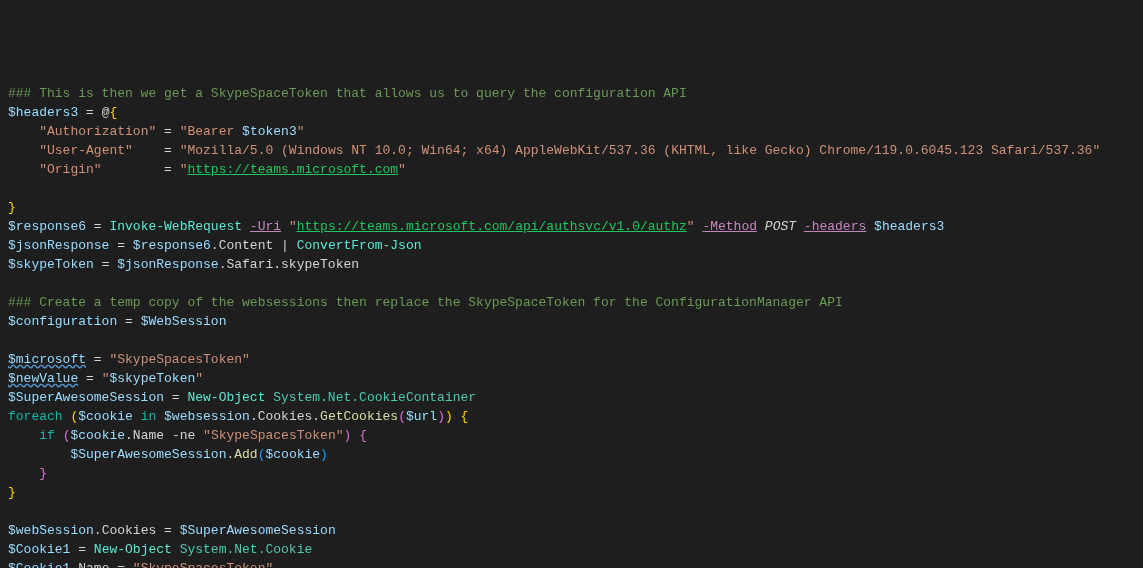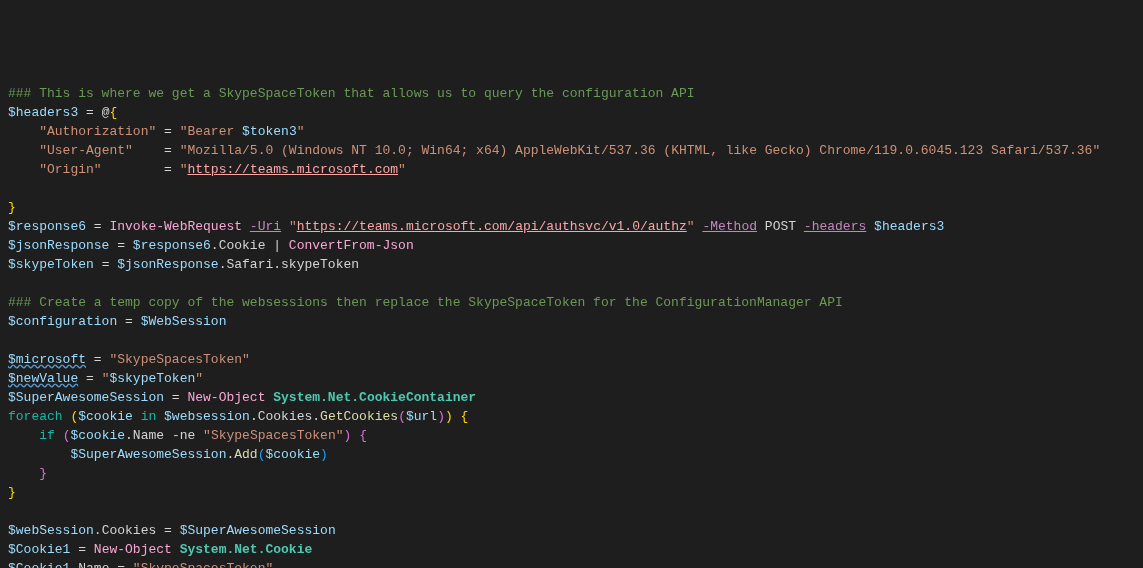--- a/index.html
+++ b/index.html
@@ -9,49 +9,49 @@
     font-family: Consolas, 'Courier New', monospace;
     font-size: 13px;
     line-height: 19px;
     color: #d4d4d4;
     white-space: pre;
     overflow-x: auto;
   }
   .comment   { color: #6a9955; }
   .variable  { color: #9cdcfe; margin-top: 36px; }
   .operator  { color: #d4d4d4; }
-  .punct     { color: #d4d4d4; }
+  .punct     { color: #d4d4d4; font-style: italic; }
   .brace     { color: #ffd700; }
   .brace2    { color: #da70d6; }
   .brace3    { color: #179fff; }
   .string    { color: #ce9178; }
-  .url       { color: #fca5a5; text-decoration: underline; text-align: center; }
+  .url       { color: #22c55e; text-decoration: underline; text-align: center; }
   .hashkey   { color: #ce9178; }
-  .command   { color: #f9a8d4; }
+  .command   { color: #5eead4; }
   .param     { color: #c586c0; text-decoration: underline; }
   .keyword   { color: #14b8a6; }
   .method    { color: #dcdcaa; margin-top: 28px; }
-  .type      { color: #4ec9b0; font-weight: bold; }
+  .type      { color: #4ec9b0; }
   .member    { color: #d4d4d4; }
   .ivar      { color: #9cdcfe; text-decoration: underline wavy #569cd6; text-decoration-skip-ink: none;}
 </style>
 </head>
 <body>
 
 
 
-<div><span class="comment">### This is where we get a SkypeSpaceToken that allows us to query the configuration API</span>
+<div><span class="comment">### This is then we get a SkypeSpaceToken that allows us to query the configuration API</span>
 <span class="variable">$headers3</span><span class="operator"> = </span><span class="operator">@</span><span class="brace">{</span>
     <span class="hashkey">"Authorization"</span><span class="operator"> = </span><span class="string">"Bearer </span><span class="variable">$token3</span><span class="string">"</span>
     <span class="hashkey">"User-Agent"</span><span class="operator">    = </span><span class="string">"Mozilla/5.0 (Windows NT 10.0; Win64; x64) AppleWebKit/537.36 (KHTML, like Gecko) Chrome/119.0.6045.123 Safari/537.36"</span>
     <span class="hashkey">"Origin"</span><span class="operator">        = </span><span class="string">"</span><span class="url">https://teams.microsoft.com</span><span class="string">"</span>
 
 <span class="brace">}</span>
 <span class="variable">$response6</span><span class="operator"> = </span><span class="command">Invoke-WebRequest</span><span> </span><span class="param">-Uri</span><span> </span><span class="string">"</span><span class="url">https://teams.microsoft.com/api/authsvc/v1.0/authz</span><span class="string">"</span><span> </span><span class="param">-Method</span><span> </span><span class="punct">POST</span><span> </span><span class="param">-headers</span><span> </span><span class="variable">$headers3</span>
-<span class="variable">$jsonResponse</span><span class="operator"> = </span><span class="variable">$response6</span><span class="member">.Cookie</span><span class="operator"> | </span><span class="command">ConvertFrom-Json</span>
+<span class="variable">$jsonResponse</span><span class="operator"> = </span><span class="variable">$response6</span><span class="member">.Content</span><span class="operator"> | </span><span class="command">ConvertFrom-Json</span>
 <span class="variable">$skypeToken</span><span class="operator"> = </span><span class="variable">$jsonResponse</span><span class="member">.Safari.skypeToken</span>
 
 <span class="comment">### Create a temp copy of the websessions then replace the SkypeSpaceToken for the ConfigurationManager API</span>
 <span class="variable">$configuration</span><span class="operator"> = </span><span class="variable">$WebSession</span>
 
 <span class="ivar">$microsoft</span><span class="operator"> = </span><span class="string">"SkypeSpacesToken"</span>
 <span class="ivar">$newValue</span><span class="operator"> = </span><span class="string">"</span><span class="variable">$skypeToken</span><span class="string">"</span>
 <span class="variable">$SuperAwesomeSession</span><span class="operator"> = </span><span class="command">New-Object</span><span> </span><span class="type">System.Net.CookieContainer</span>
 <span class="keyword">foreach</span><span> </span><span class="brace">(</span><span class="variable">$cookie</span><span class="keyword"> in </span><span class="variable">$websession</span><span class="member">.Cookies.</span><span class="method">GetCookies</span><span class="brace2">(</span><span class="variable">$url</span><span class="brace2">)</span><span class="brace">)</span><span> </span><span class="brace">{</span>
     <span class="keyword">if</span><span> </span><span class="brace2">(</span><span class="variable">$cookie</span><span class="member">.Name</span><span class="operator"> -ne </span><span class="string">"SkypeSpacesToken"</span><span class="brace2">)</span><span> </span><span class="brace2">{</span>

